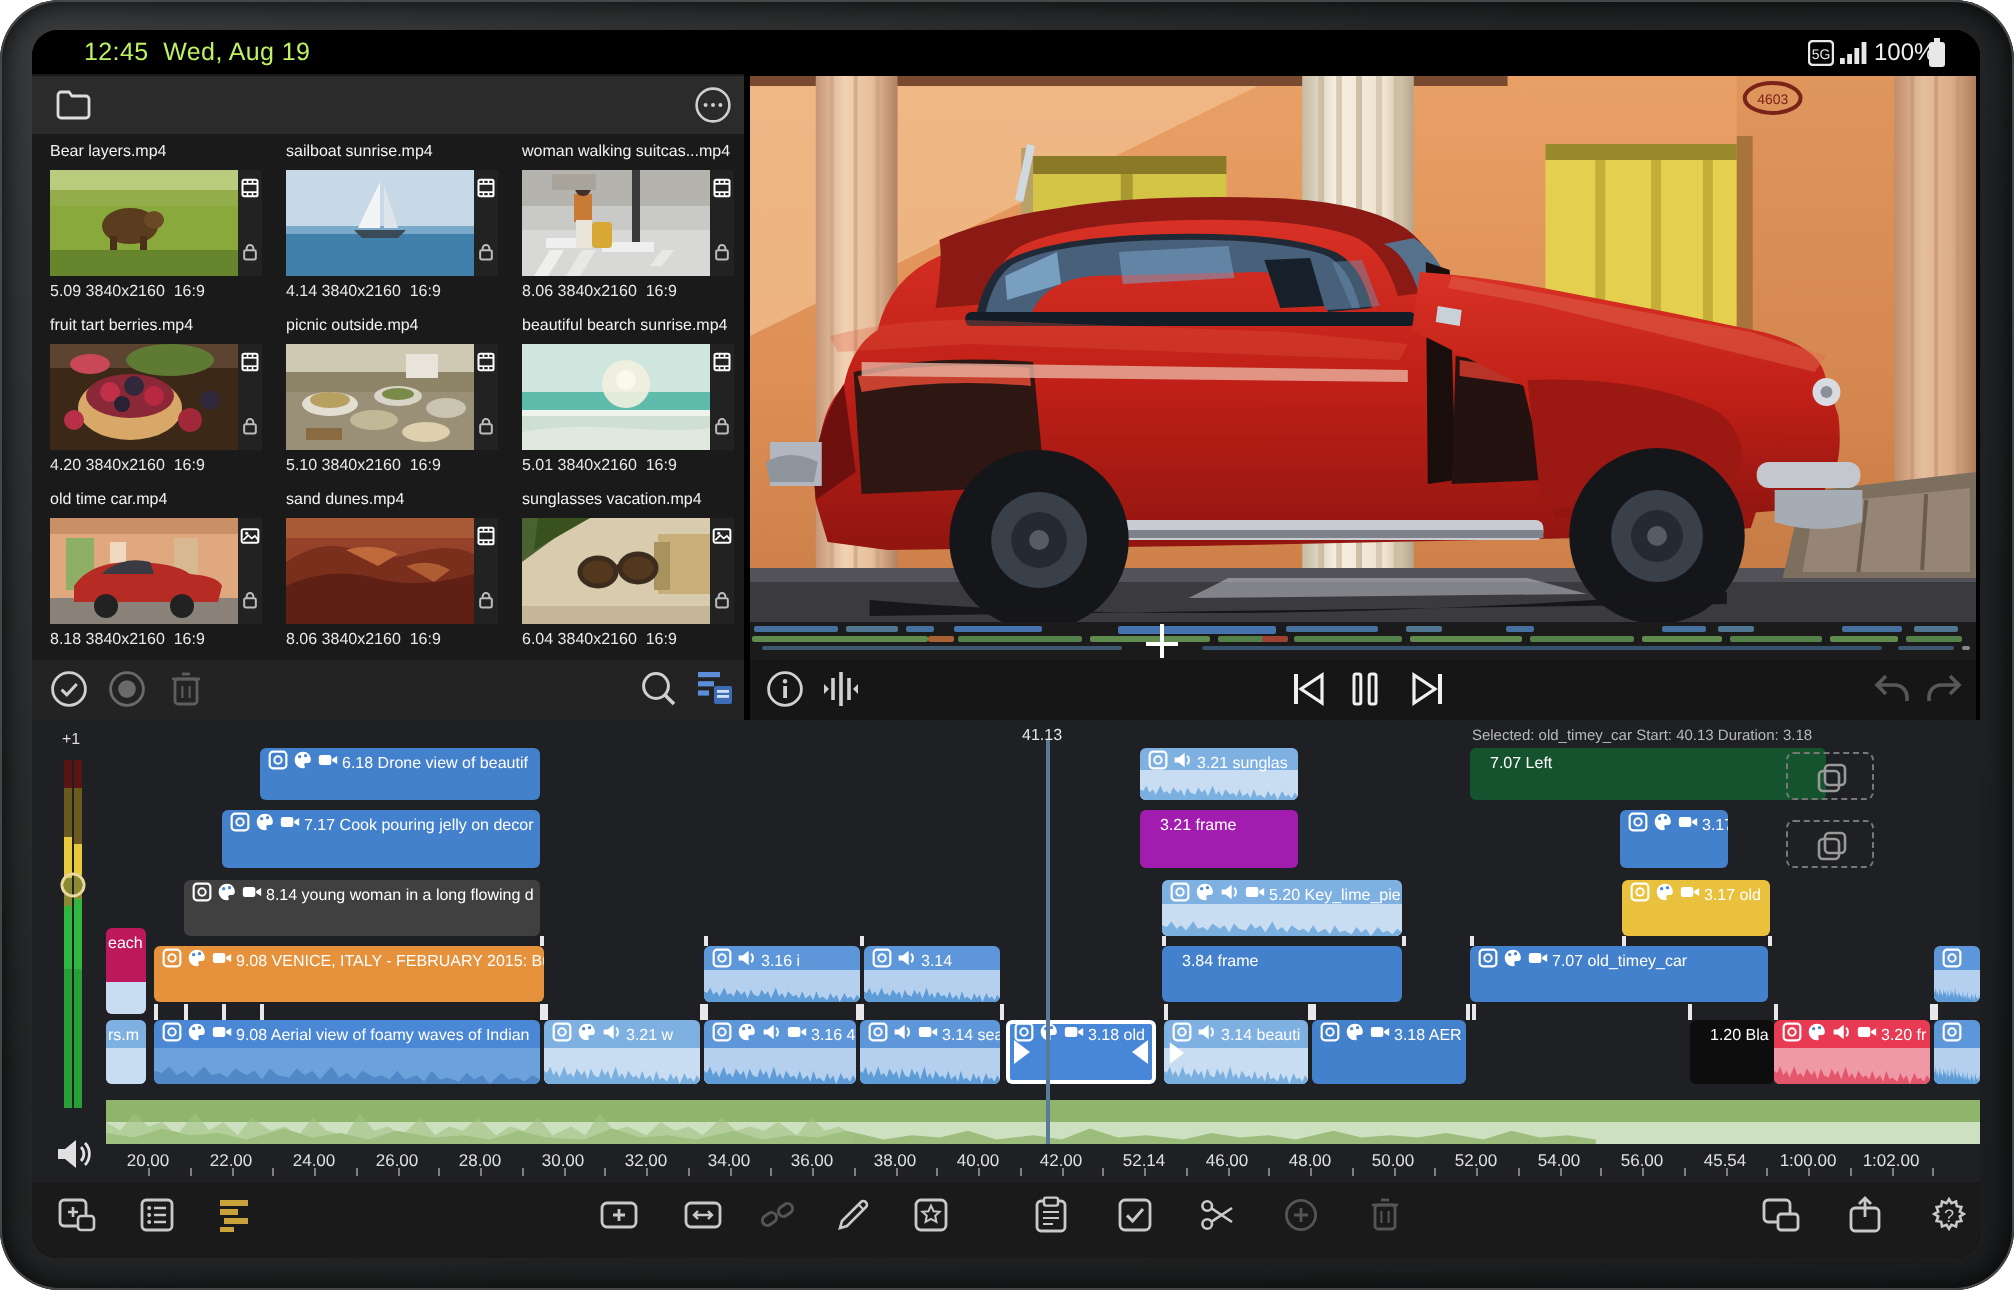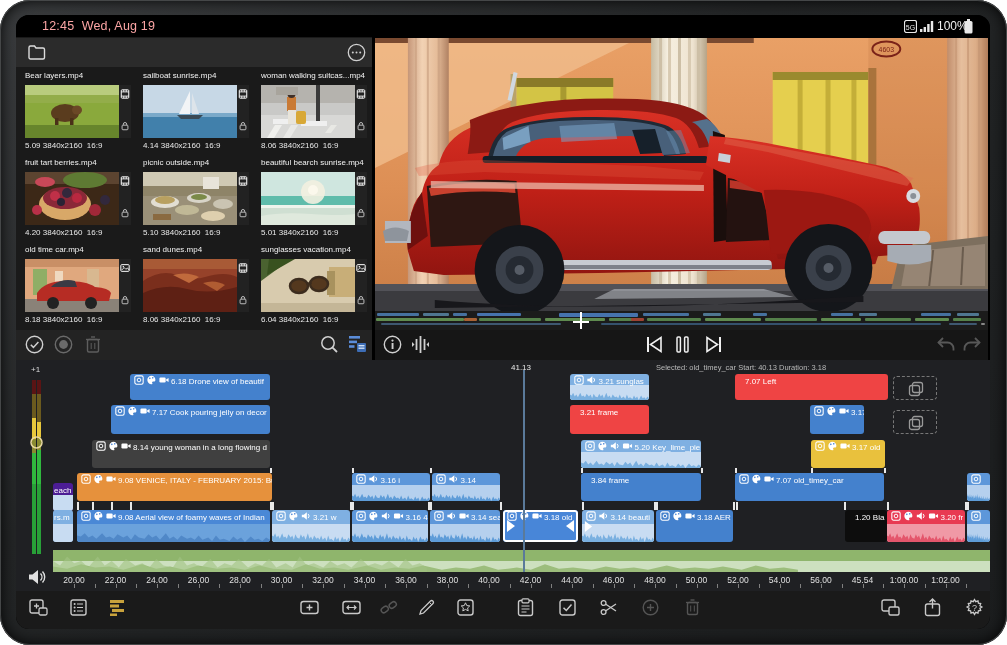--- a/index.html
+++ b/index.html
@@ -70,21 +70,21 @@
       </symbol>
 <symbol id="grw" viewBox="0 0 100 10" preserveAspectRatio="none">
         <path d="M0 10V5l1.5 2 1.5-4 1.5 3 1.5-1 1.5 3 2-5 1.5 4 1.5-2 1.5 3 1.5-4 2 3 1.5-1 1.5 2 1.5-4 1.5 3 2 1 1.5-5 1.5 4 1.5-1 1.5 2 2-4 1.5 4 1.5-2 1.5 1 1.5-3 2 4 1.5-2 1.5 1 1.5-3 1.5 4 2-2 1.5 2 1.5-5 1.5 4 1.5-1 2 2 1.5-3 1.5 2 1.5-1 1.5 2 2-4 1.5 3 1.5-1 1.5 1 1.5-2 2 3 1.5-4 1.5 3 1.5-1 1.5 2V10z"></path>
       </symbol>
 </defs>
   </svg>
 <div id="tab"></div>
 <div id="scr">
 
 <div class="ab" style="left:0;top:0;width:974px;height:22px;background:#000"></div>
-<div class="t" style="left:26px;top:4px;font-size:12.5px;color:#fca5a5;letter-spacing:.2px">12:45&nbsp;&nbsp;Wed, Aug 19</div>
+<div class="t" style="left:26px;top:4px;font-size:12.5px;color:#bef264;letter-spacing:.2px">12:45&nbsp;&nbsp;Wed, Aug 19</div>
 <svg class="ab" style="left:888px;top:5px" width="13" height="13" viewBox="0 0 13 13">
       <rect x="0.5" y="0.5" width="12" height="12" rx="2" fill="none" stroke="#e8e8e8" stroke-width="1.2"></rect>
       <text x="6.5" y="9.5" font-size="7" fill="#e8e8e8" text-anchor="middle" font-family="Liberation Sans">5G</text>
     </svg>
 <svg class="ab" style="left:904px;top:6px" width="14" height="11" viewBox="0 0 14 11">
       <rect x="0" y="8" width="2.4" height="3" fill="#e8e8e8"></rect>
       <rect x="3.6" y="6" width="2.4" height="5" fill="#e8e8e8"></rect>
       <rect x="7.2" y="3" width="2.4" height="8" fill="#e8e8e8"></rect>
       <rect x="10.8" y="0" width="2.4" height="11" fill="#e8e8e8"></rect>
     </svg>
@@ -540,37 +540,37 @@
 <div class="clip" style="left:554px;top:359px;width:79px;height:26px;background:#7fb0e2">
       <div class="ab" style="left:0;bottom:0;width:100%;height:15px;background:#c8dcf2"></div>
       <svg class="wavc" width="100%" height="9px" viewBox="0 0 100 10" preserveAspectRatio="none">
         <use href="#wav" fill="#7ab0e0" opacity="1"></use>
       </svg>
       <div class="lb"><svg class="ics" width="22.5" height="10" viewBox="0 0 27 12">
           <use href="#i-g" x="0" y="0" width="12" height="12"></use>
           <use href="#i-s" x="15" y="0" width="12" height="12"></use>
         </svg><span style="vertical-align:0px">3.21 sunglas</span></div>
     </div>
-<div class="clip" style="left:719px;top:359px;width:153px;height:26px;background:#ef4444">
+<div class="clip" style="left:719px;top:359px;width:178px;height:26px;background:#14532d">
       <div class="lb"><span style="display:inline-block;width:10px"></span><span style="vertical-align:0px">7.07 Left</span></div>
     </div>
 <div class="dash" style="left:877px;top:361px;width:44px;height:24px">
       <svg style="position:absolute;left:14px;top:4px" width="16" height="16" viewBox="0 0 16 16">
         <rect x="4.5" y="1.5" width="10" height="10" rx="2" fill="none" stroke="#999" stroke-width="1.3"></rect>
         <rect x="1.5" y="4.5" width="10" height="10" rx="2" fill="none" stroke="#999" stroke-width="1.3"></rect>
       </svg>
     </div>
 <div class="clip" style="left:95px;top:390px;width:159px;height:29px;background:#4481cd">
       <div class="lb"><svg class="ics" width="35.0" height="10" viewBox="0 0 42 12">
           <use href="#i-g" x="0" y="0" width="12" height="12"></use>
           <use href="#i-p" x="15" y="0" width="12" height="12"></use>
           <use href="#i-c" x="30" y="0" width="12" height="12"></use>
         </svg><span style="vertical-align:0px">7.17 Cook pouring jelly on decor</span></div>
     </div>
-<div class="clip" style="left:554px;top:390px;width:79px;height:29px;background:#ef4444">
+<div class="clip" style="left:554px;top:390px;width:79px;height:29px;background:#a21caf">
       <div class="lb"><span style="display:inline-block;width:10px"></span><span style="vertical-align:0px">3.21 frame</span></div>
     </div>
 <div class="clip" style="left:794px;top:390px;width:54px;height:29px;background:#4481cd">
       <div class="lb"><svg class="ics" width="35.0" height="10" viewBox="0 0 42 12">
           <use href="#i-g" x="0" y="0" width="12" height="12"></use>
           <use href="#i-p" x="15" y="0" width="12" height="12"></use>
           <use href="#i-c" x="30" y="0" width="12" height="12"></use>
         </svg><span style="vertical-align:0px">3.17 old_</span></div>
     </div>
 <div class="dash" style="left:877px;top:395px;width:44px;height:24px">
@@ -598,21 +598,21 @@
           <use href="#i-c" x="45" y="0" width="12" height="12"></use>
         </svg><span style="vertical-align:0px">5.20 Key_lime_pie</span></div>
     </div>
 <div class="clip" style="left:795px;top:425px;width:74px;height:28px;background:#e9c13d">
       <div class="lb"><svg class="ics" width="35.0" height="10" viewBox="0 0 42 12">
           <use href="#i-g" x="0" y="0" width="12" height="12"></use>
           <use href="#i-p" x="15" y="0" width="12" height="12"></use>
           <use href="#i-c" x="30" y="0" width="12" height="12"></use>
         </svg><span style="vertical-align:0px">3.17 old</span></div>
     </div>
-<div class="clip" style="left:37px;top:468px;width:20px;height:28px;background:#4c1d95">
+<div class="clip" style="left:37px;top:449px;width:20px;height:43px;background:#be185d">
       <div class="ab" style="left:0;bottom:0;width:100%;height:16px;background:#c8dcf2"></div>
       <div class="lb" style="left:1px">each</div>
     </div>
 <div class="clip" style="left:61px;top:458px;width:195px;height:28px;background:#e6913c">
       <div class="lb"><svg class="ics" width="35.0" height="10" viewBox="0 0 42 12">
           <use href="#i-g" x="0" y="0" width="12" height="12"></use>
           <use href="#i-p" x="15" y="0" width="12" height="12"></use>
           <use href="#i-c" x="30" y="0" width="12" height="12"></use>
         </svg><span style="vertical-align:0px">9.08 VENICE, ITALY - FEBRUARY 2015: Bur</span></div>
     </div>
@@ -803,21 +803,21 @@
 <div class="rl" style="left:141.0px;top:560px">24.00</div>
 <div class="rl" style="left:182.5px;top:560px">26.00</div>
 <div class="rl" style="left:224.0px;top:560px">28.00</div>
 <div class="rl" style="left:265.5px;top:560px">30.00</div>
 <div class="rl" style="left:307.0px;top:560px">32.00</div>
 <div class="rl" style="left:348.5px;top:560px">34.00</div>
 <div class="rl" style="left:390.0px;top:560px">36.00</div>
 <div class="rl" style="left:431.5px;top:560px">38.00</div>
 <div class="rl" style="left:473.0px;top:560px">40.00</div>
 <div class="rl" style="left:514.5px;top:560px">42.00</div>
-<div class="rl" style="left:556.0px;top:560px">44.00</div>
+<div class="rl" style="left:556.0px;top:560px">52.14</div>
 <div class="rl" style="left:597.5px;top:560px">46.00</div>
 <div class="rl" style="left:639.0px;top:560px">48.00</div>
 <div class="rl" style="left:680.5px;top:560px">50.00</div>
 <div class="rl" style="left:722.0px;top:560px">52.00</div>
 <div class="rl" style="left:763.5px;top:560px">54.00</div>
 <div class="rl" style="left:805.0px;top:560px">56.00</div>
 <div class="rl" style="left:846.5px;top:560px">45.54</div>
 <div class="rl" style="left:888.0px;top:560px">1:00.00</div>
 <div class="rl" style="left:929.5px;top:560px">1:02.00</div>
 <div class="tick" style="left:58.0px;top:569px"></div>
@@ -859,21 +859,21 @@
 <div class="tick" style="left:805.0px;top:569px"></div>
 <div class="tick" style="left:825.8px;top:569px"></div>
 <div class="tick" style="left:846.5px;top:569px"></div>
 <div class="tick" style="left:867.2px;top:569px"></div>
 <div class="tick" style="left:888.0px;top:569px"></div>
 <div class="tick" style="left:908.8px;top:569px"></div>
 <div class="tick" style="left:929.5px;top:569px"></div>
 <div class="tick" style="left:950.2px;top:569px"></div>
 <div class="ab" style="left:507px;top:355px;width:2px;height:202px;background:#5a7a9a"></div>
 <div class="t" style="left:495px;top:348px;font-size:8px;color:#e8e8e8;text-align:right;">41.13</div>
-<div class="t" style="left:640px;top:348px;font-size:7.5px;color:#b8b8b8;width:330px;text-align:left">Selected: old_timey_car Start: 40.13 Duration: 3.18</div>
+<div class="t" style="left:640px;top:348px;font-size:7.5px;color:#b8b8b8;width:330px;text-align:center">Selected: old_timey_car Start: 40.13 Duration: 3.18</div>
 
 <div class="ab" style="left:0;top:576px;width:974px;height:38px;background:#1a1a1a"></div>
 <svg class="ab" style="left:13px;top:584px" width="19" height="17" viewBox="0 0 19 17">
       <rect x="1" y="1" width="13" height="13" rx="2" fill="none" stroke="#c9c9c9" stroke-width="1.4"></rect>
       <path d="M5 7h5M7.5 4.5v5" stroke="#c9c9c9" stroke-width="1.3"></path>
       <rect x="10" y="9" width="8" height="7" rx="1.5" fill="#1a1a1a" stroke="#c9c9c9" stroke-width="1.3"></rect>
     </svg>
 <svg class="ab" style="left:54px;top:584px" width="17" height="17" viewBox="0 0 17 17">
       <rect x="1" y="1" width="15" height="15" rx="2" fill="none" stroke="#c9c9c9" stroke-width="1.4"></rect>
       <circle cx="4.6" cy="5" r="1" fill="#c9c9c9"></circle>

